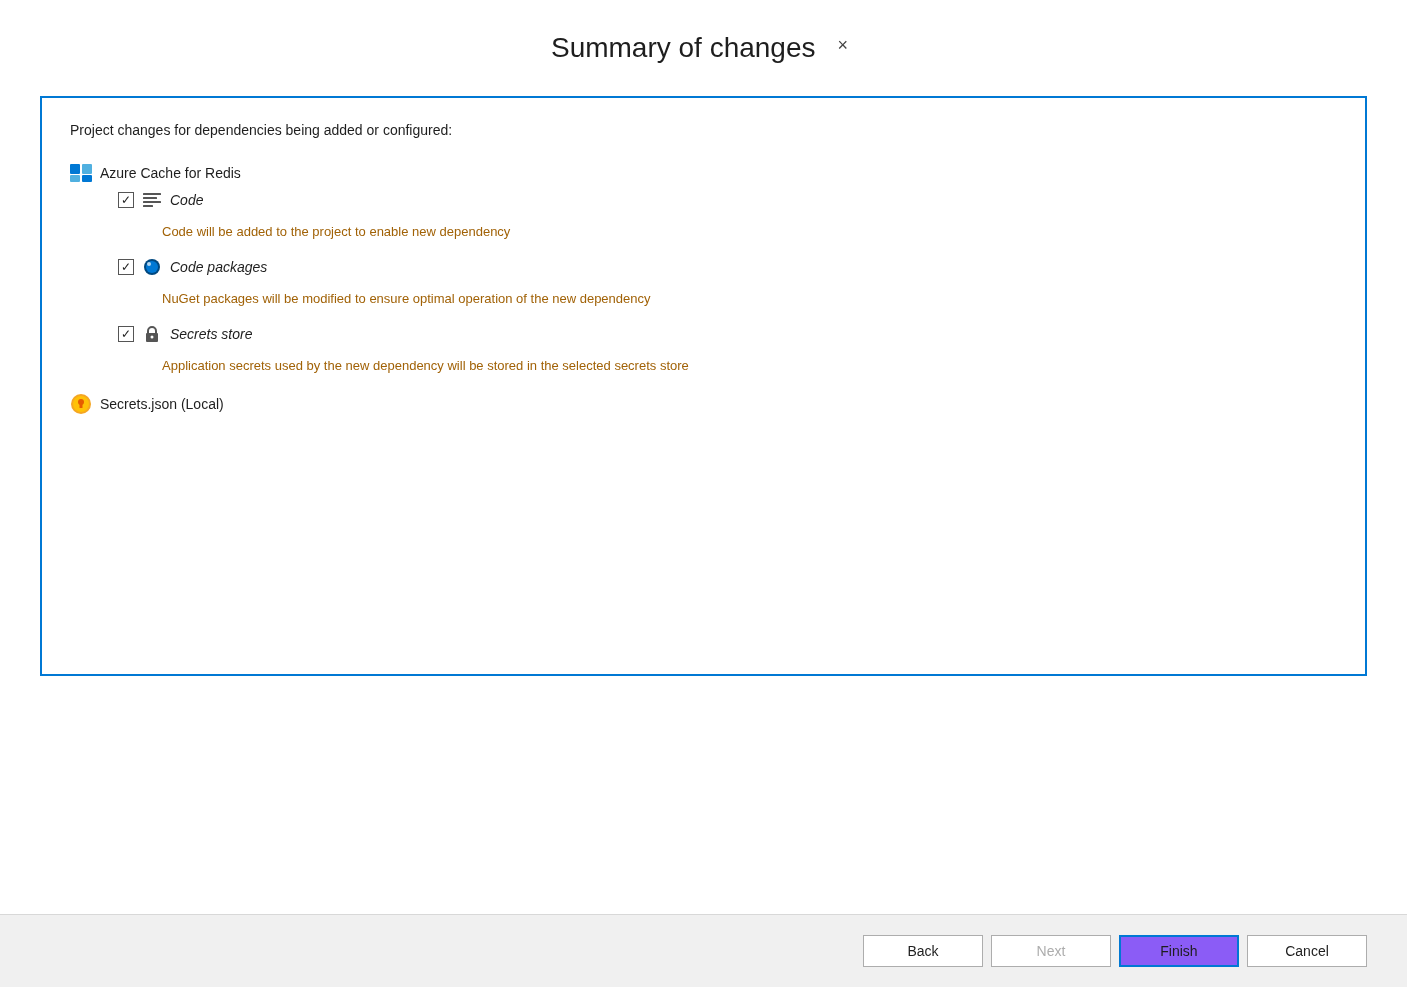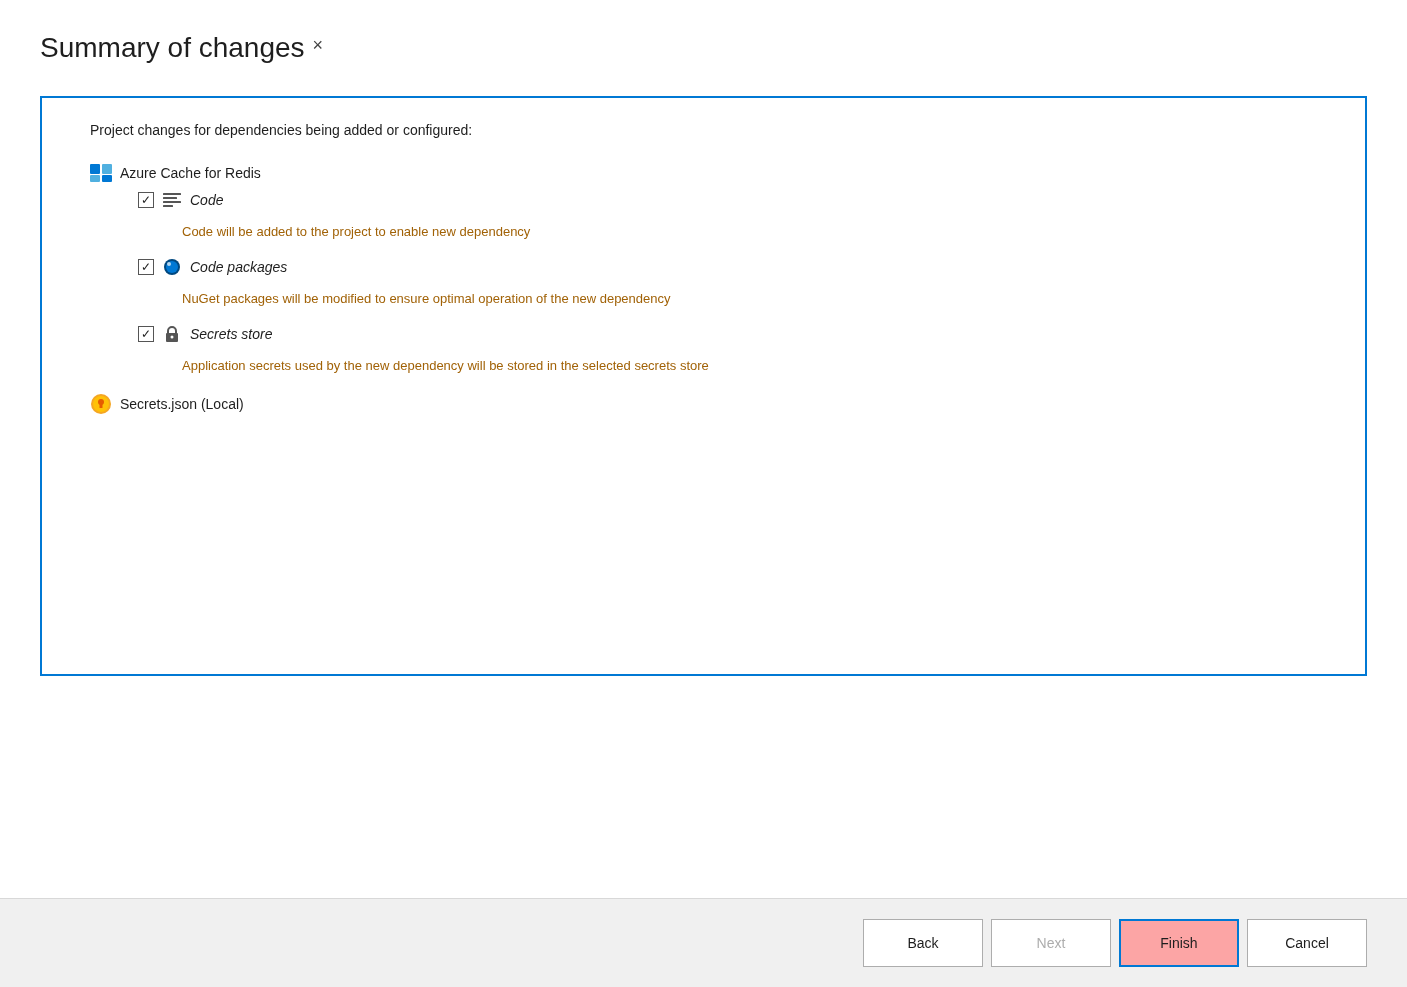--- a/index.html
+++ b/index.html
@@ -16,22 +16,23 @@
       width: 1407px;
       height: 987px;
       background: #ffffff;
       display: flex;
       flex-direction: column;
     }
 
     .dialog-header {
       padding: 32px 40px 16px 40px;
       display: flex;
-      justify-content: flex-start;
+      justify-content: center;
       align-items: flex-start;
+      gap: 14px;
     }
 
     .dialog-title {
       font-size: 28px;
       font-weight: 300;
       color: #1e1e1e;
     }
 
     .close-button {
       background: none;
@@ -44,21 +45,21 @@
     }
 
     .dialog-content {
       flex: 1;
       padding: 16px 40px 16px 40px;
       overflow: auto;
     }
 
     .changes-box {
       border: 2px solid #0078d4;
-      padding: 24px 48px;
+      padding: 24px 28px;
       min-height: 580px;
     }
 
     .description-text {
       font-size: 14px;
       color: #1e1e1e;
       margin-bottom: 20px;
     }
 
     .tree-root {
@@ -150,32 +151,32 @@
       padding: 20px 40px;
       display: flex;
       justify-content: flex-end;
       align-items: center;
       gap: 8px;
       border-top: 1px solid #d8d8d8;
     }
 
     .footer-btn {
       min-width: 120px;
-      height: 48px;
+      height: 32px;
       padding: 0 16px;
       font-size: 14px;
       cursor: pointer;
       border: 1px solid #adadad;
       background: #ffffff;
       color: #1e1e1e;
       font-family: 'Segoe UI', Arial, sans-serif;
     }
 
     .footer-btn.primary {
-      background: #fca5a5;
+      background: #8b5cf6;
       border: 2px solid #0078d4;
       color: #1e1e1e;
       font-weight: 400;
     }
 
     .footer-btn:disabled {
       color: #adadad;
       cursor: default;
     }
   </style>

